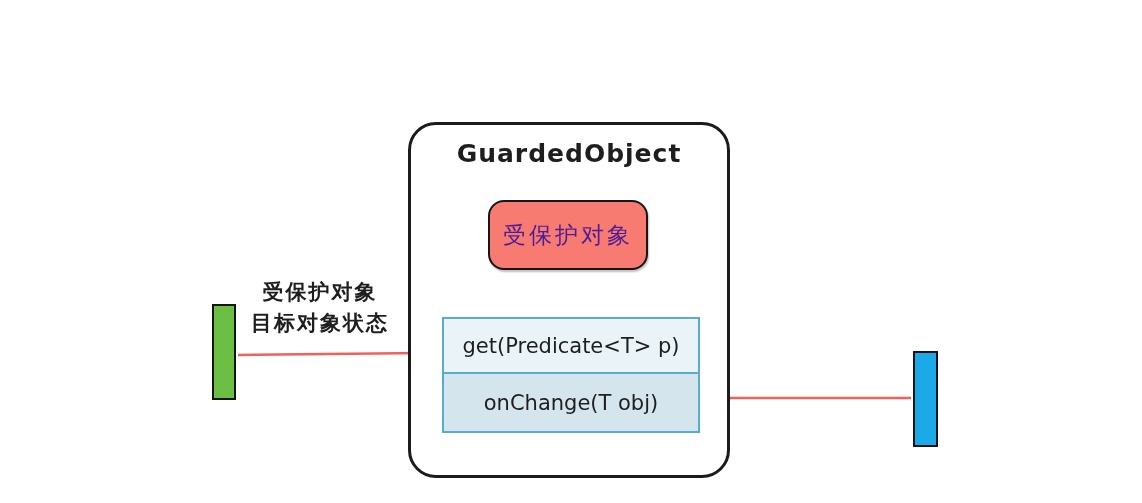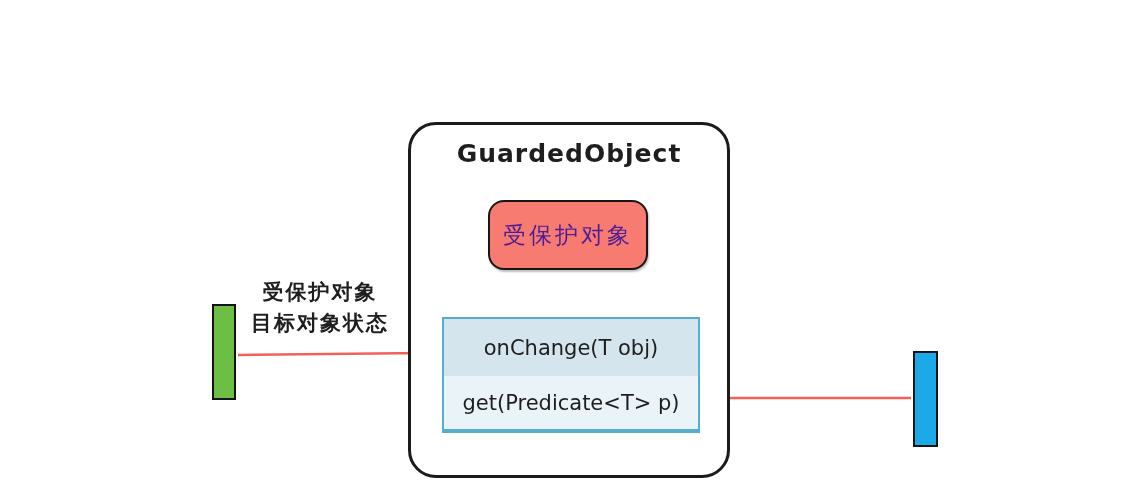--- a/index.html
+++ b/index.html
@@ -138,25 +138,25 @@
   </svg>
 
   <div class="container">
     <div class="container-title">GuardedObject</div>
 
     <div class="protected-box">
       <span>受保护对象</span>
     </div>
 
     <div class="methods">
+      <div class="method-row row1">
+        <span>get(Predicate&lt;T&gt; p)</span>
+      </div>
       <div class="method-row row2">
         <span>onChange(T obj)</span>
-      </div>
-      <div class="method-row row1">
-        <span>get(Predicate&lt;T&gt; p)</span>
       </div>
     </div>
   </div>
 
   <div class="thread-bar left"></div>
   <div class="thread-bar right"></div>
 
   <div class="annotation left">
     <div>受保护对象</div>
     <div>目标对象状态</div>

